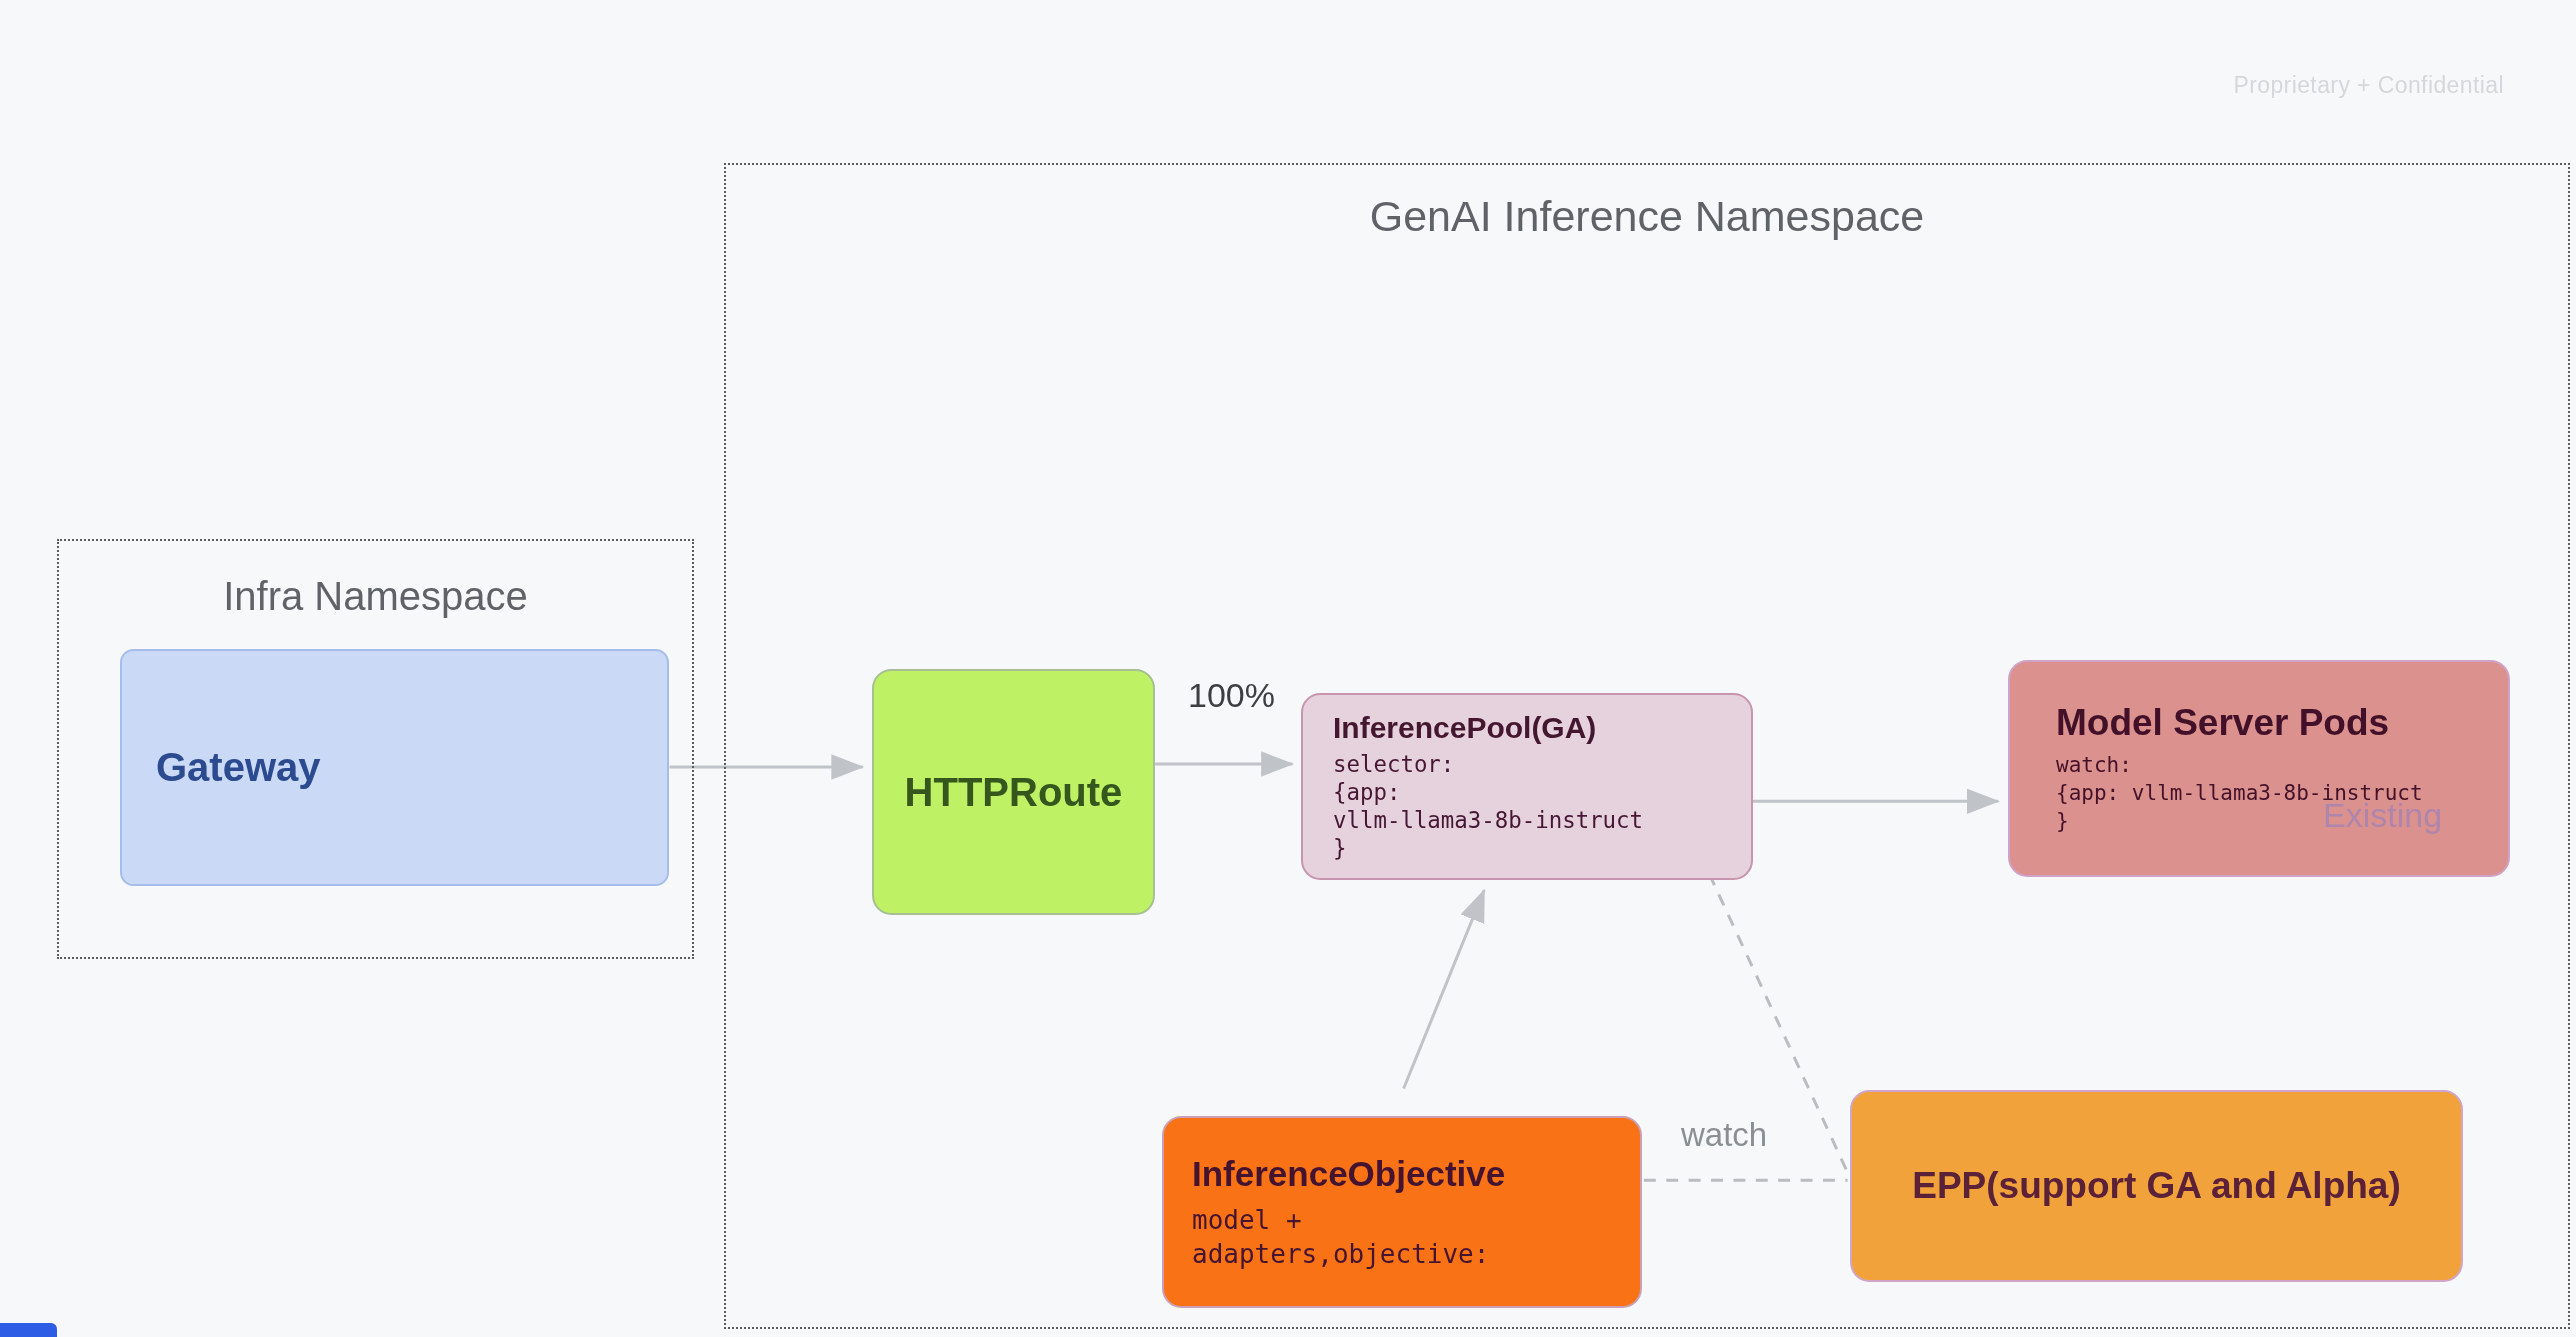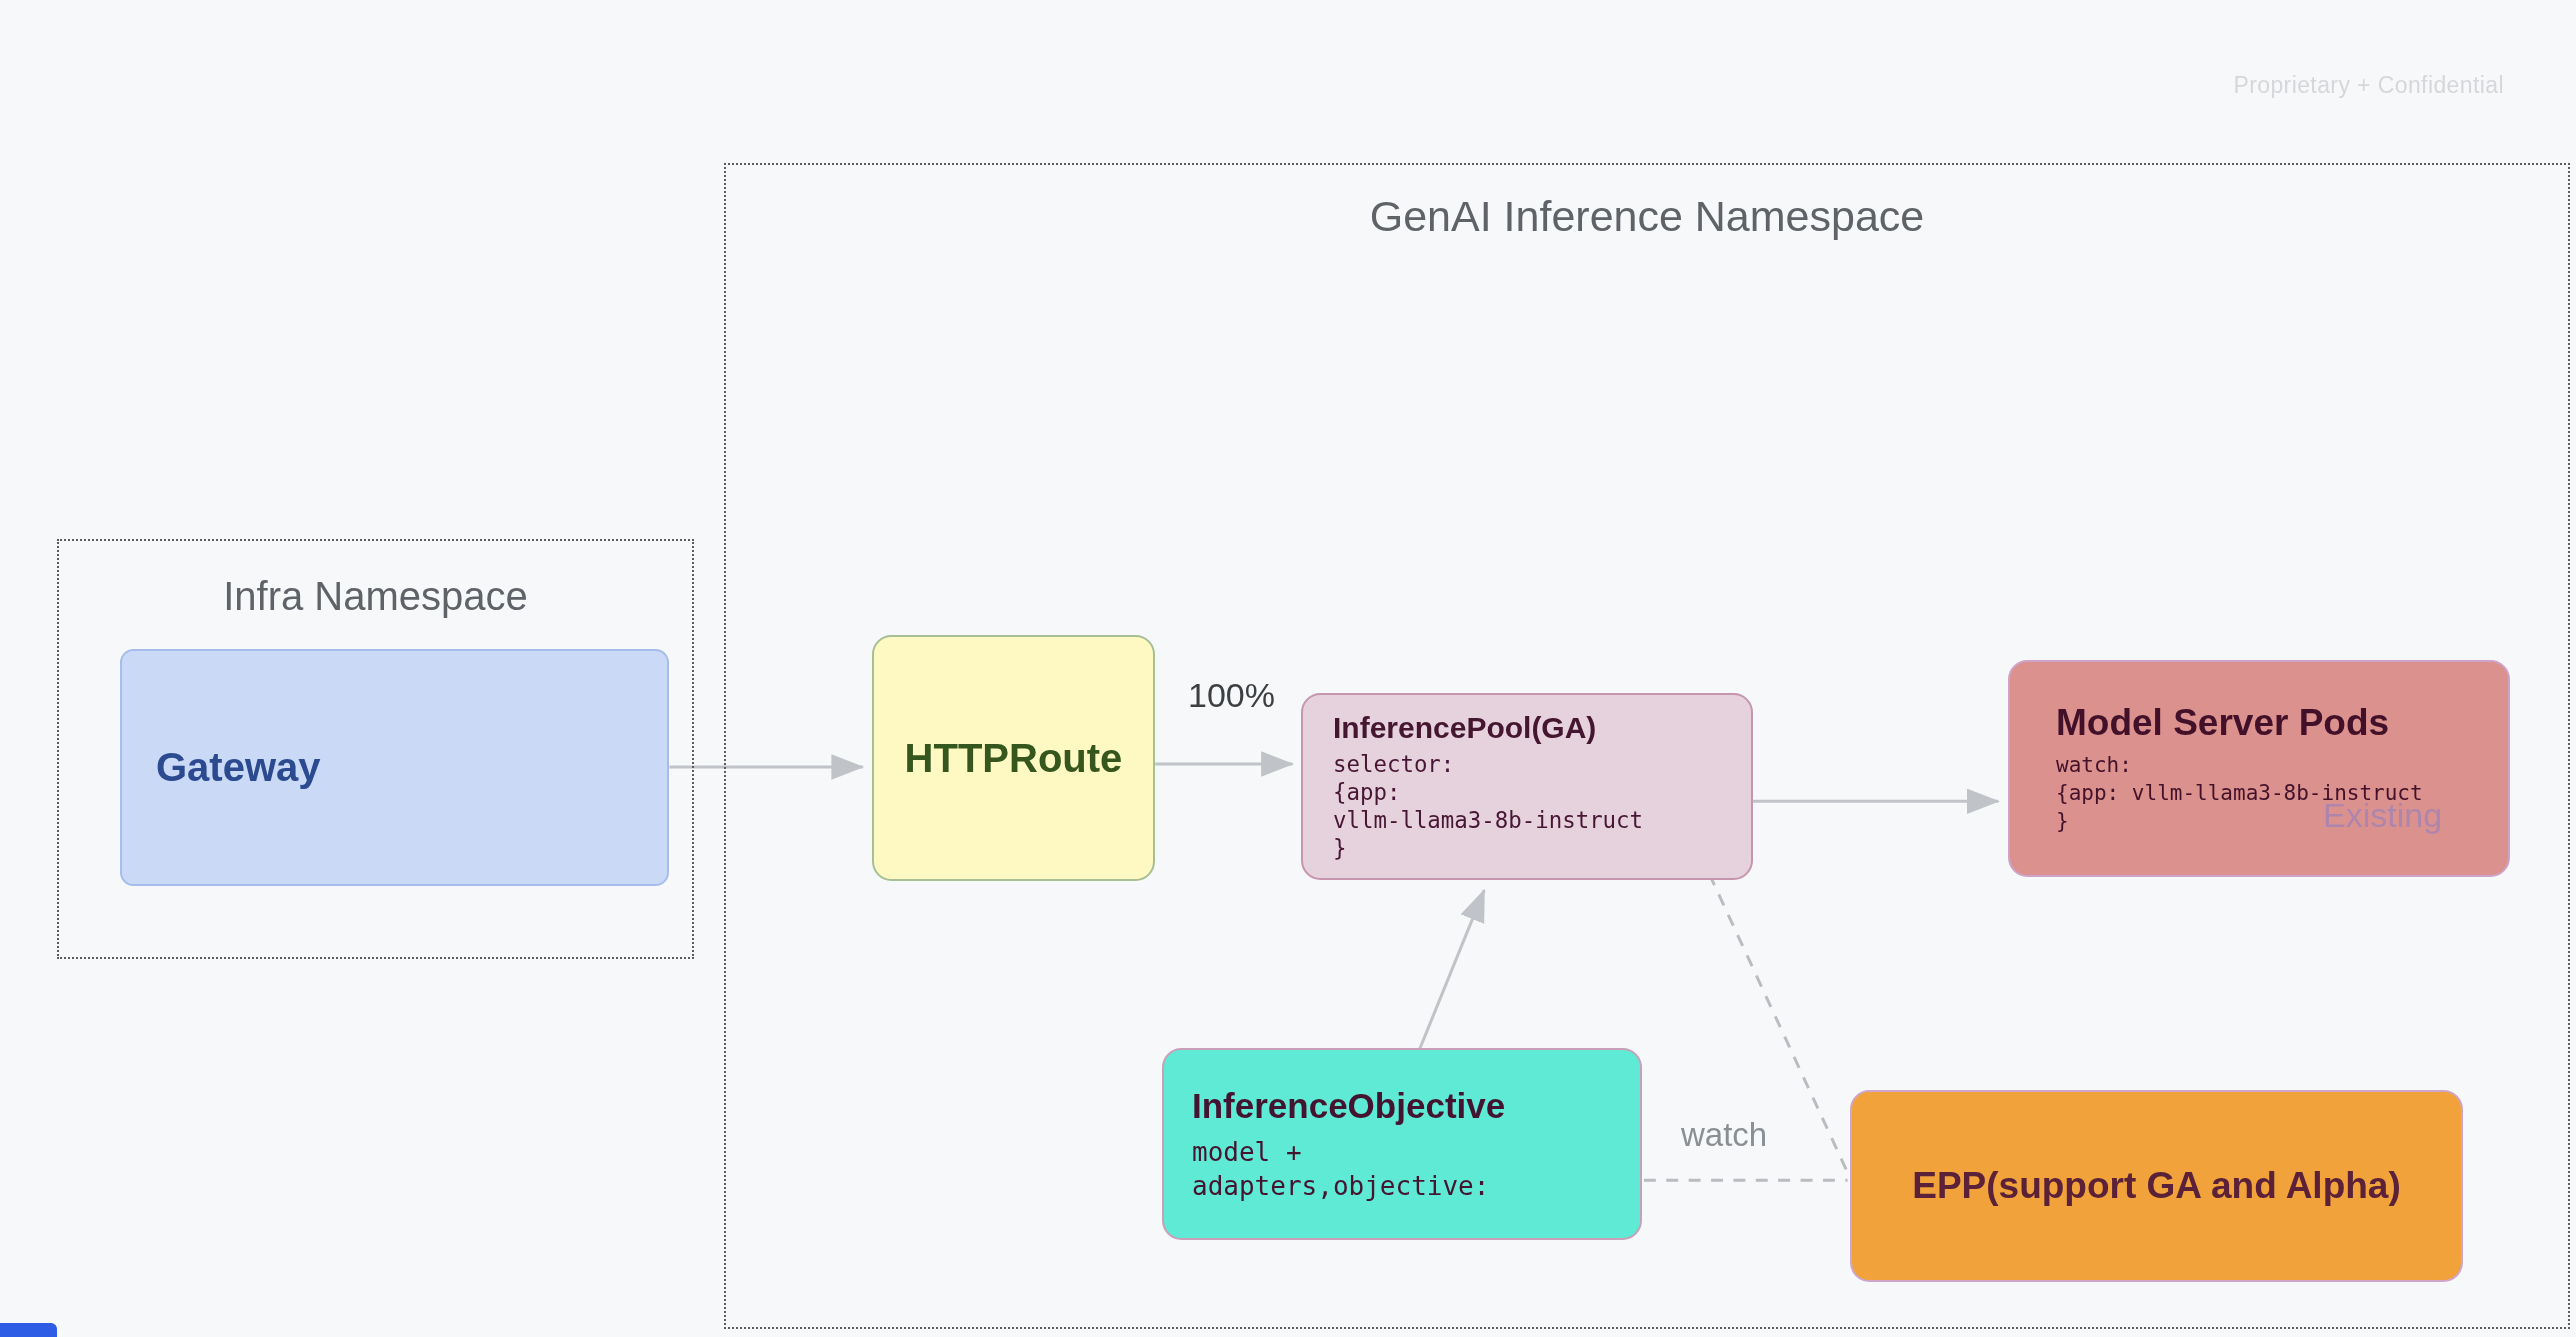--- a/index.html
+++ b/index.html
@@ -35,22 +35,22 @@
   .node .title{font-weight:bold;}
   .node .code{font-family:"DejaVu Sans Mono", monospace;}
   .node .code div{white-space:pre;}
   .node-gateway{
     left:120px;top:649px;width:549px;height:237px;
     background:#c9d9f6;border-color:#a6bdeb;border-radius:13.4px;
     padding-left:34px;
   }
   .node-gateway .title{font-size:40px;color:#2b4a8f;}
   .node-httproute{
-    left:872px;top:635px;width:283px;height:246px;
-    background:#fef9c3;border-color:#a6bf94;
+    left:872px;top:669px;width:283px;height:246px;
+    background:#bef264;border-color:#a6bf94;
     align-items:center;
   }
   .node-httproute .title{font-size:40px;color:#35561d;}
   .node-pool{
     left:1301px;top:693px;width:452px;height:187px;
     background:#e5d2dc;border-color:#c795ad;
     padding-left:30px;
   }
   .node-pool .title{font-size:30px;color:#441630;margin-bottom:4.5px;}
   .node-pool .code{font-size:22.4px;line-height:28px;color:#471635;}
@@ -59,22 +59,22 @@
     background:#db918d;border-color:#cfa3c9;
     padding-left:46px;
   }
   .node-model .title{font-size:37px;color:#421028;margin-bottom:7.5px;}
   .node-model .code{font-size:21px;line-height:28px;color:#431129;}
   .node-model .tag{
     position:absolute;left:313px;top:134px;
     font-size:34px;color:#a783b2;opacity:.85;
   }
   .node-objective{
-    left:1162px;top:1048px;width:480px;height:192px;
-    background:#5eead4;border-color:#c9a0b8;
+    left:1162px;top:1116px;width:480px;height:192px;
+    background:#f97316;border-color:#c9a0b8;
     padding-left:28px;
   }
   .node-objective .title{font-size:35px;color:#441330;margin-bottom:9px;}
   .node-objective .code{font-size:26px;line-height:34px;color:#451431;}
   .node-epp{
     left:1850px;top:1090px;width:613px;height:192px;
     background:#f2a23a;border-color:#cfa6c9;
     align-items:center;
   }
   .node-epp .title{font-size:37px;color:#5a2138;}

